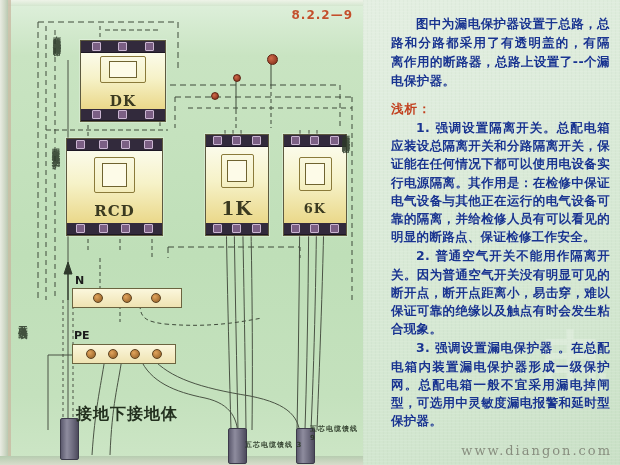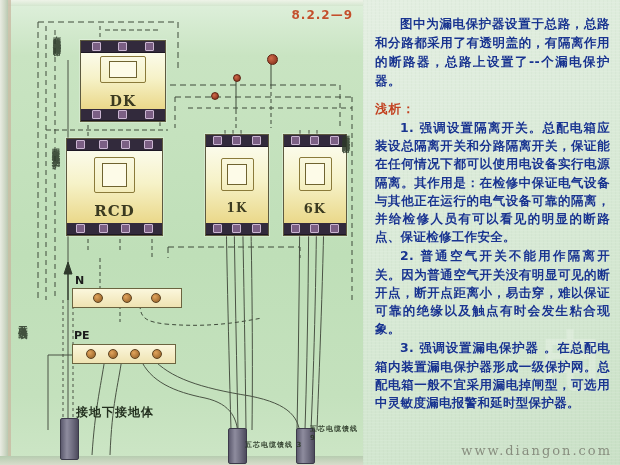--- a/index.html
+++ b/index.html
@@ -59,41 +59,41 @@
 
   
   .cable{position:absolute;border-radius:2px;
          background:linear-gradient(90deg,#5c5a6e,#8e8c9e 35%,#6d6b7e 70%,#4d4b5d);
          border:1px solid #3c3a4a;}
 
   .vlab{position:absolute;writing-mode:vertical-rl;text-orientation:upright;
         font-size:8px;line-height:10px;color:#2d3a2a;font-weight:bold;
         letter-spacing:1px;opacity:.85;
         font-family:"DejaVu Sans",sans-serif;}
-  .hlab{position:absolute;font-size:12px;font-weight:bold;color:#23301f;
+  .hlab{position:absolute;font-size:16px;font-weight:bold;color:#23301f;
         font-family:Liberation Serif, serif;letter-spacing:1px;}
   .smlab{position:absolute;font-size:7px;font-weight:bold;color:#2c3a28;
         font-family:"DejaVu Sans",sans-serif;letter-spacing:1px;opacity:.9;}
 
   .dot{position:absolute;width:9px;height:9px;border-radius:50%;
        background:radial-gradient(circle at 35% 35%,#d06a4a,#7d2a18);
        border:1px solid #5c2212;}
   .dot.sm{width:6px;height:6px;}
 
   svg.wires{position:absolute;left:0;top:0;width:363px;height:465px;}
 
   
   .panel{position:absolute;left:363px;top:0;width:257px;height:465px;
          background:linear-gradient(150deg,#e4efe2 0%,#dcebda 35%,#d2e6cf 75%,#c9e0c6 100%);
          overflow:hidden;}
   .panel .grain{position:absolute;inset:0;opacity:.30;
      background:
        repeating-linear-gradient(0deg,rgba(255,255,255,.25) 0 1px,rgba(0,0,0,0) 1px 3px),
        repeating-linear-gradient(90deg,rgba(140,170,140,.18) 0 1px,rgba(0,0,0,0) 1px 4px);}
-  .ptext{position:relative;padding:14px 10px 0 12px;}
+  .ptext{position:relative;padding:14px 10px 0 28px;}
   .p-intro{font-size:12.5px;line-height:19px;color:#18348f;font-weight:bold;
            text-align:justify;letter-spacing:.4px;text-indent:2em;
            font-family:"DejaVu Sans",sans-serif;
            text-shadow:0 0 1px rgba(255,255,255,.45);}
   .p-head{margin-top:11px;font-size:12.5px;font-weight:bold;color:#c2401f;
           letter-spacing:1px;font-family:Liberation Sans, sans-serif;}
   .p-item{font-size:12.5px;line-height:18.2px;color:#18348f;font-weight:bold;
           text-align:justify;letter-spacing:.3px;text-indent:2em;margin-top:1px;
           font-family:"DejaVu Sans",sans-serif;
           text-shadow:0 0 1px rgba(255,255,255,.45);}
@@ -233,21 +233,21 @@
     <div class="box" style="left:205px;top:134px;width:62px;height:100px;">
       <div class="cap">
           <i></i>
           <i></i>
           <i></i>
         </div>
       <div class="body" style="height:76px;">
         <div class="sq-outer" style="width:50%;height:42%;">
             <div class="sq-inner"></div>
           </div>
-        <div class="lab" style="font-size:12px;">1K</div>
+        <div class="lab" style="font-size:19px;">1K</div>
       </div>
       <div class="cap">
           <i></i>
           <i></i>
           <i></i>
         </div>
     </div>
 
     <div class="box" style="left:283px;top:134px;width:62px;height:100px;">
       <div class="cap">

